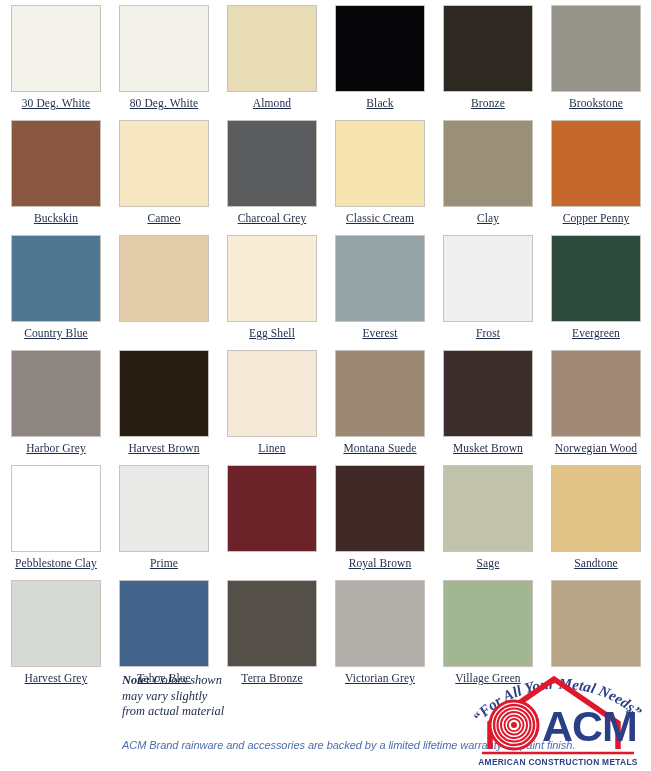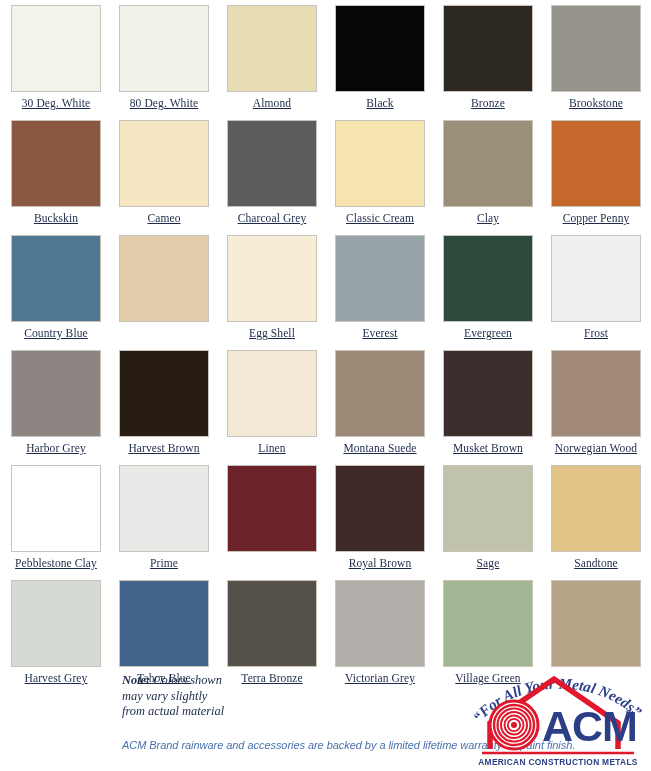--- a/index.html
+++ b/index.html
@@ -193,26 +193,26 @@
     </div>
     <div class="swatch-cell">
       <div class="swatch-chip" style="background: rgb(247, 236, 214);"></div>
       <span class="swatch-label">Egg Shell</span>
     </div>
     <div class="swatch-cell">
       <div class="swatch-chip" style="background: rgb(150, 163, 167);"></div>
       <span class="swatch-label">Everest</span>
     </div>
     <div class="swatch-cell">
+      <div class="swatch-chip" style="background: rgb(238, 239, 238);"></div>
+      <span class="swatch-label">Frost</span>
+    </div>
+    <div class="swatch-cell">
       <div class="swatch-chip" style="background: rgb(46, 74, 60);"></div>
       <span class="swatch-label">Evergreen</span>
-    </div>
-    <div class="swatch-cell">
-      <div class="swatch-chip" style="background: rgb(238, 239, 238);"></div>
-      <span class="swatch-label">Frost</span>
     </div>
     <div class="swatch-cell">
       <div class="swatch-chip" style="background: rgb(140, 133, 129);"></div>
       <span class="swatch-label">Harbor Grey</span>
     </div>
     <div class="swatch-cell">
       <div class="swatch-chip" style="background: rgb(39, 29, 19);"></div>
       <span class="swatch-label">Harvest Brown</span>
     </div>
     <div class="swatch-cell">

